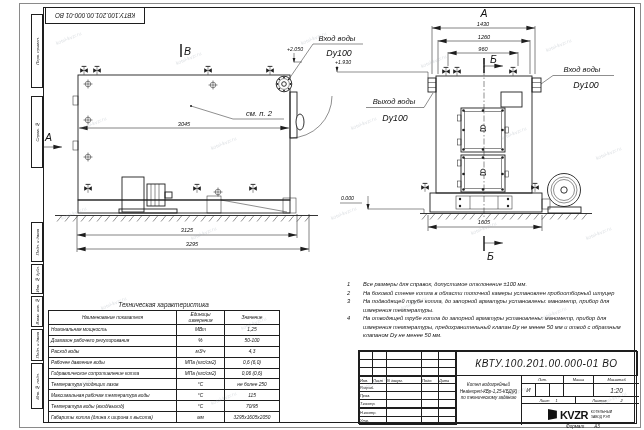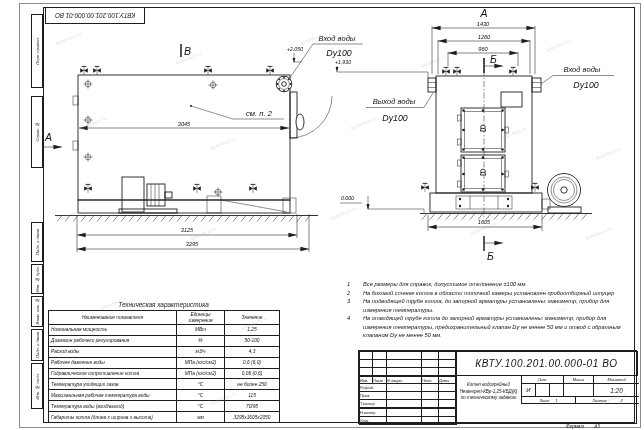--- a/index.html
+++ b/index.html
@@ -526,20 +526,28 @@
     <div class="litrow" style="position:absolute;left:162px;top:46px;width:117px;height:7px;border-left:0.7px solid #1e1e1e">
       <div style="width:54px;gap:6px">
         <span>Лист</span>
         <span>1</span>
       </div>
       <div style="width:63px;border-right:none;gap:14px">
         <span>Листов</span>
         <span>2</span>
       </div>
     </div>
+    <div class="tb orgbox" style="border-left:0.7px solid #1e1e1e">
+      <span class="logobar"></span>
+      <span class="logotxt">KVZR</span>
+      <span class="logosub">
+        <div>КОТЕЛЬНЫЙ</div>
+        <div>ЗАВОД РЭП</div>
+      </span>
+    </div>
   </div>
 
   <div class="formatlbl">
     <span>Формат</span>
     <span>А3</span>
   </div>
 
   <div class="wm">
     <span style="left:55px;top:35px">kotel-kvzr.ru</span>
       <span style="left:175px;top:55px">kotel-kvzr.ru</span>

